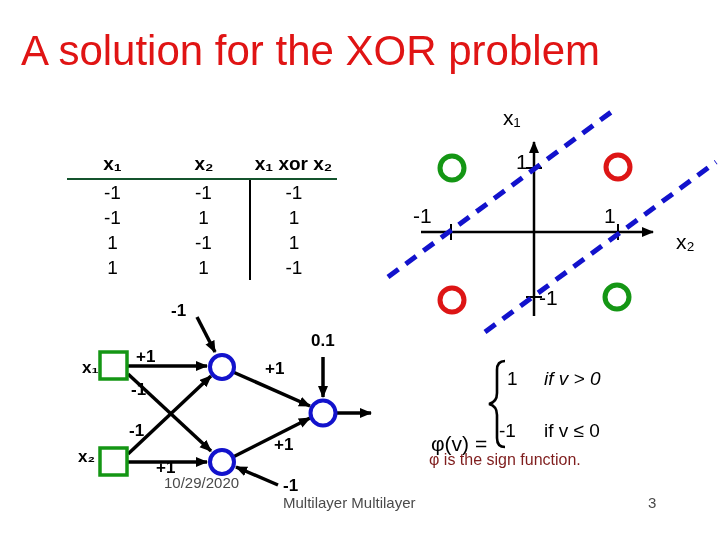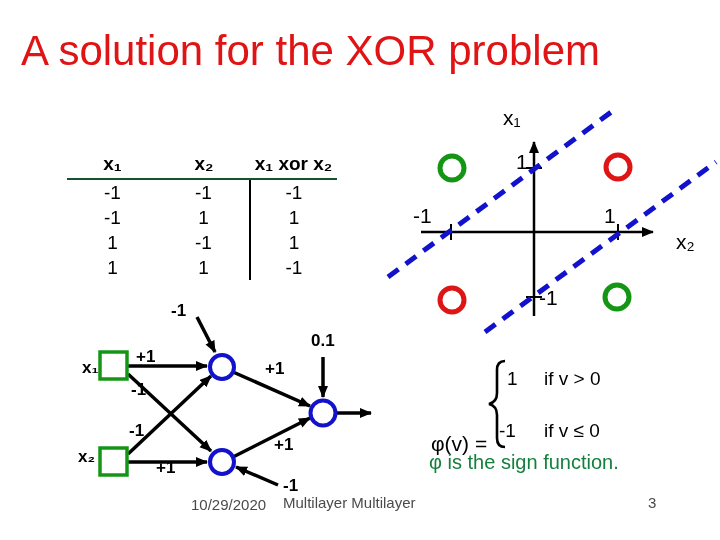--- a/index.html
+++ b/index.html
@@ -25,21 +25,21 @@
   
   svg.overlay{position:absolute;left:0;top:0;}
 
   
   .plot-lab{font-size:21px;}
   
   .net-lab{font-size:17px;font-weight:700;}
   
   .act{font-size:21px;}
   .case{font-size:19px;}
-  .note{font-size:20px;color:#15803d;}
+  .note{font-size:16px;color:#7f1d1d;}
   
   .foot{font-size:15px;color:#4a4a4a;}
 </style>
 </head>
 <body>
 
 <svg class="overlay" width="720" height="540" viewBox="0 0 720 540">
   <defs>
     <marker id="ah" markerUnits="userSpaceOnUse" markerWidth="14" markerHeight="12" refX="11" refY="5" orient="auto">
       <path d="M0,0 L12,5 L0,10 z" fill="#000"></path>
@@ -134,20 +134,20 @@
 <div class="abs net-lab" style="left:129px;top:421px;">-1</div>
 <div class="abs net-lab" style="left:156px;top:458px;">+1</div>
 <div class="abs net-lab" style="left:171px;top:301px;">-1</div>
 <div class="abs net-lab" style="left:283px;top:476px;">-1</div>
 <div class="abs net-lab" style="left:265px;top:359px;">+1</div>
 <div class="abs net-lab" style="left:274px;top:435px;">+1</div>
 <div class="abs net-lab" style="left:311px;top:331px;">0.1</div>
 
 <div class="abs act dv" style="left:431px;top:396px;margin-top:36px;">φ(v) =</div>
 <div class="abs case" style="left:507px;top:368px;">1</div>
-<div class="abs case" style="left:544px;top:368px;">if v &gt; 0</div>
+<div class="abs case" style="left:544px;top:368px;font-style:italic;">if v &gt; 0</div>
 <div class="abs case" style="left:499px;top:420px;">-1</div>
 <div class="abs case dv" style="left:544px;top:420px;text-align:right;">if v ≤ 0</div>
 <div class="abs note dv" style="left:429px;top:451px;">φ is the sign function.</div>
 
-<div class="abs foot" style="left:164px;top:496px;margin-left:27px;">10/29/2020</div>
+<div class="abs foot" style="left:164px;top:474px;">10/29/2020</div>
 <div class="abs foot" style="left:283px;top:494px;">Multilayer Multilayer</div>
 <div class="abs foot" style="left:648px;top:494px;">3</div>
 
 </body></html>

